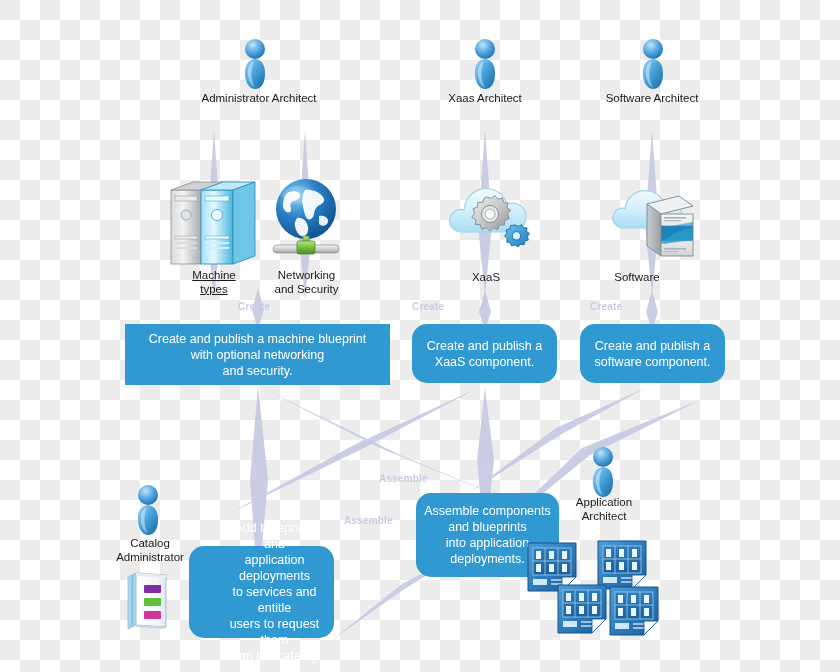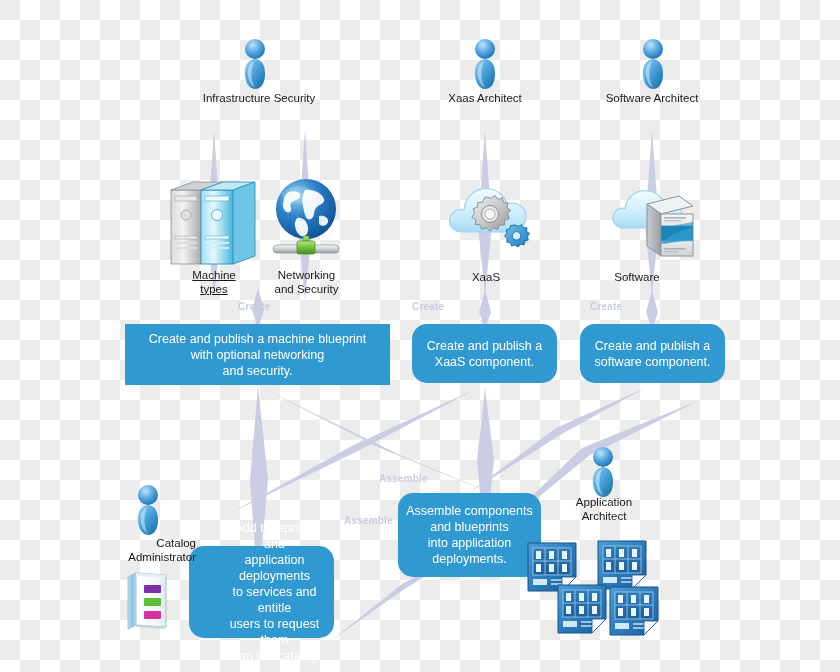--- a/index.html
+++ b/index.html
@@ -102,21 +102,21 @@
       <linearGradient id="pBody" x1="0" y1="0" x2="1" y2="1">
         <stop offset="0%" stop-color="#9fd4f4"></stop>
           <stop offset="45%" stop-color="#4aa3dd"></stop>
         <stop offset="100%" stop-color="#17689f"></stop>
       </linearGradient>
     </defs>
     <circle cx="15" cy="11" r="10" fill="url(#pHead)"></circle>
     <path d="M15,21 C7,22 4,29 5,38 C6,46 10,51 15,51 C21,51 25,45 25,36 C25,27 22,22 15,21 Z" fill="url(#pBody)"></path>
     <path d="M14,23 C9,25 7,31 8,38 C9,44 12,48 15,49 C11,44 10,33 14,23 Z" fill="#ffffff" opacity="0.42"></path>
   </svg>
-  <div class="caption" style="left:164px;top:92px;width:190px;">Infrastructure Security</div>
+  <div class="caption" style="left:164px;top:92px;width:190px;">Administrator Architect</div>
 
   <svg class="person" style="left:470px;top:38px;" viewBox="0 0 32 52">
     <circle cx="15" cy="11" r="10" fill="url(#pHead)"></circle>
     <path d="M15,21 C7,22 4,29 5,38 C6,46 10,51 15,51 C21,51 25,45 25,36 C25,27 22,22 15,21 Z" fill="url(#pBody)"></path>
     <path d="M14,23 C9,25 7,31 8,38 C9,44 12,48 15,49 C11,44 10,33 14,23 Z" fill="#ffffff" opacity="0.42"></path>
   </svg>
   <div class="caption" style="left:405px;top:92px;width:160px;">Xaas Architect</div>
 
   <svg class="person" style="left:638px;top:38px;" viewBox="0 0 32 52">
     <circle cx="15" cy="11" r="10" fill="url(#pHead)"></circle>
@@ -263,21 +263,21 @@
   <div class="bluebox" style="left:125px;top:324px;width:265px;height:61px;">Create and publish a machine blueprint
 with optional networking
 and security.</div>
 
   <div class="bluebox rounded" style="left:412px;top:324px;width:145px;height:59px;">Create and publish a
 XaaS component.</div>
 
   <div class="bluebox rounded" style="left:580px;top:324px;width:145px;height:59px;">Create and publish a
 software component.</div>
 
-  <div class="bluebox rounded" style="left:398px;top:493px;width:143px;height:84px;">Assemble components
+  <div class="bluebox rounded" style="left:416px;top:493px;width:143px;height:84px;">Assemble components
 and blueprints
 into application
 deployments.</div>
 
   <div class="bluebox rounded" style="left:189px;top:546px;width:145px;height:92px;padding-left:34px;">Add blueprints and
 application
 deployments
 to services and entitle
 users to request them
 from the catalog.</div>
@@ -288,21 +288,21 @@
     <path d="M14,23 C9,25 7,31 8,38 C9,44 12,48 15,49 C11,44 10,33 14,23 Z" fill="#ffffff" opacity="0.42"></path>
   </svg>
   <div class="caption" style="left:556px;top:496px;width:96px;">Application
 Architect</div>
 
   <svg class="person" style="left:133px;top:484px;" viewBox="0 0 32 52">
     <circle cx="15" cy="11" r="10" fill="url(#pHead)"></circle>
     <path d="M15,21 C7,22 4,29 5,38 C6,46 10,51 15,51 C21,51 25,45 25,36 C25,27 22,22 15,21 Z" fill="url(#pBody)"></path>
     <path d="M14,23 C9,25 7,31 8,38 C9,44 12,48 15,49 C11,44 10,33 14,23 Z" fill="#ffffff" opacity="0.42"></path>
   </svg>
-  <div class="caption" style="left:104px;top:537px;width:92px;text-align:right;">Catalog
+  <div class="caption" style="left:104px;top:537px;width:92px;">Catalog
 Administrator</div>
 
   <svg class="icon" style="left:124px;top:569px;width:48px;height:62px;" viewBox="0 0 48 62">
     <defs>
       <linearGradient id="bookSpine" x1="0" y1="0" x2="1" y2="0">
         <stop offset="0%" stop-color="#bfe2f2"></stop>
           <stop offset="60%" stop-color="#7fc0e0"></stop>
         <stop offset="100%" stop-color="#d9eef7"></stop>
       </linearGradient>
       <linearGradient id="bookCover" x1="0" y1="0" x2="1" y2="0">

